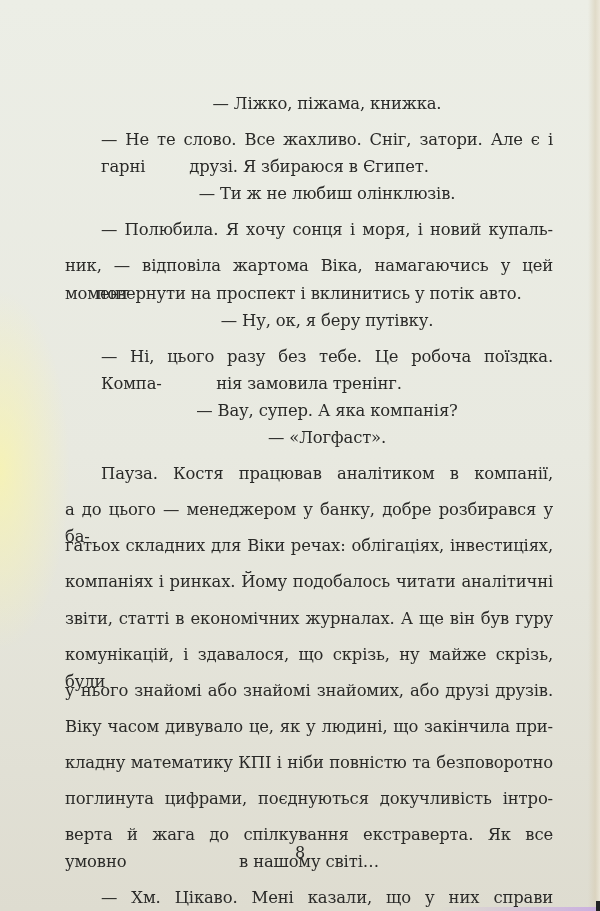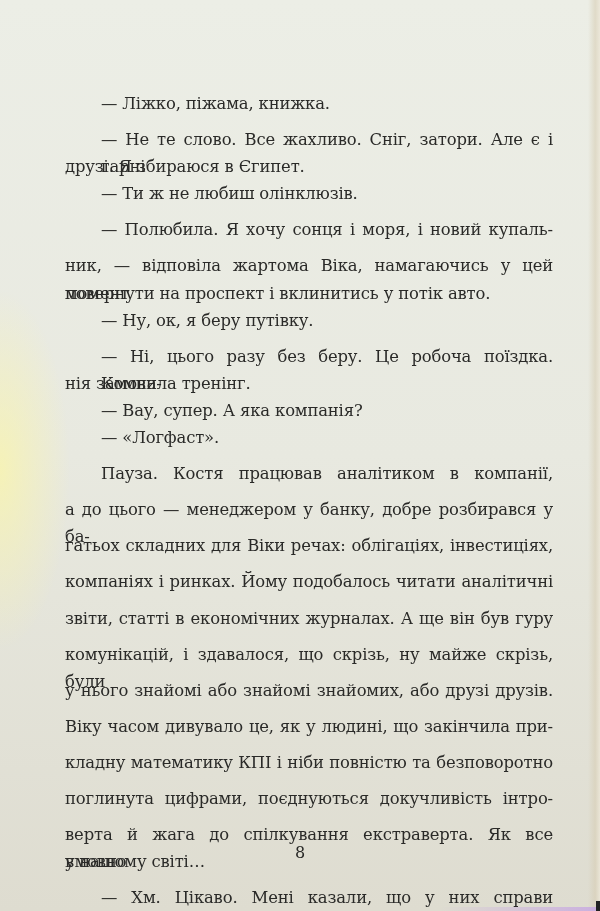--- a/index.html
+++ b/index.html
@@ -51,20 +51,21 @@
       font-family: "DejaVu Serif", "Liberation Serif", serif;
       font-size: 16.4px;
       line-height: 27.1px;
       color: #2a2a28;
       letter-spacing: -0.15px;
     }
     .line {
       display: block;
       white-space: nowrap;
       height: 27.1px;
+      text-align: center;
     }
     .line.justify {
       text-align: justify;
       text-align-last: justify;
       white-space: normal;
       margin-top: 9px;
     }
     .line.indent {
       padding-left: 36px;
     }
@@ -87,21 +88,21 @@
 
   <div class="text-block" id="text-block">
     <span class="line indent">— Ліжко, піжама, книжка.</span>
     <span class="line indent justify">— Не те слово. Все жахливо. Сніг, затори. Але є і гарні</span>
     <span class="line">друзі. Я збираюся в Єгипет.</span>
     <span class="line indent">— Ти ж не любиш олінклюзів.</span>
     <span class="line indent justify">— Полюбила. Я хочу сонця і моря, і новий купаль-</span>
     <span class="line justify">ник, — відповіла жартома Віка, намагаючись у цей момент</span>
     <span class="line">повернути на проспект і вклинитись у потік авто.</span>
     <span class="line indent">— Ну, ок, я беру путівку.</span>
-    <span class="line indent justify">— Ні, цього разу без беру. Це робоча поїздка. Компа-</span>
+    <span class="line indent justify">— Ні, цього разу без тебе. Це робоча поїздка. Компа-</span>
     <span class="line">нія замовила тренінг.</span>
     <span class="line indent">— Вау, супер. А яка компанія?</span>
     <span class="line indent">— «Логфаст».</span>
     <span class="line indent justify">Пауза. Костя працював аналітиком в компанії,</span>
     <span class="line justify">а до цього — менеджером у банку, добре розбирався у ба-</span>
     <span class="line justify">гатьох складних для Віки речах: облігаціях, інвестиціях,</span>
     <span class="line justify">компаніях і ринках. Йому подобалось читати аналітичні</span>
     <span class="line justify">звіти, статті в економічних журналах. А ще він був гуру</span>
     <span class="line justify">комунікацій, і здавалося, що скрізь, ну майже скрізь, були</span>
     <span class="line justify">у нього знайомі або знайомі знайомих, або друзі друзів.</span>

